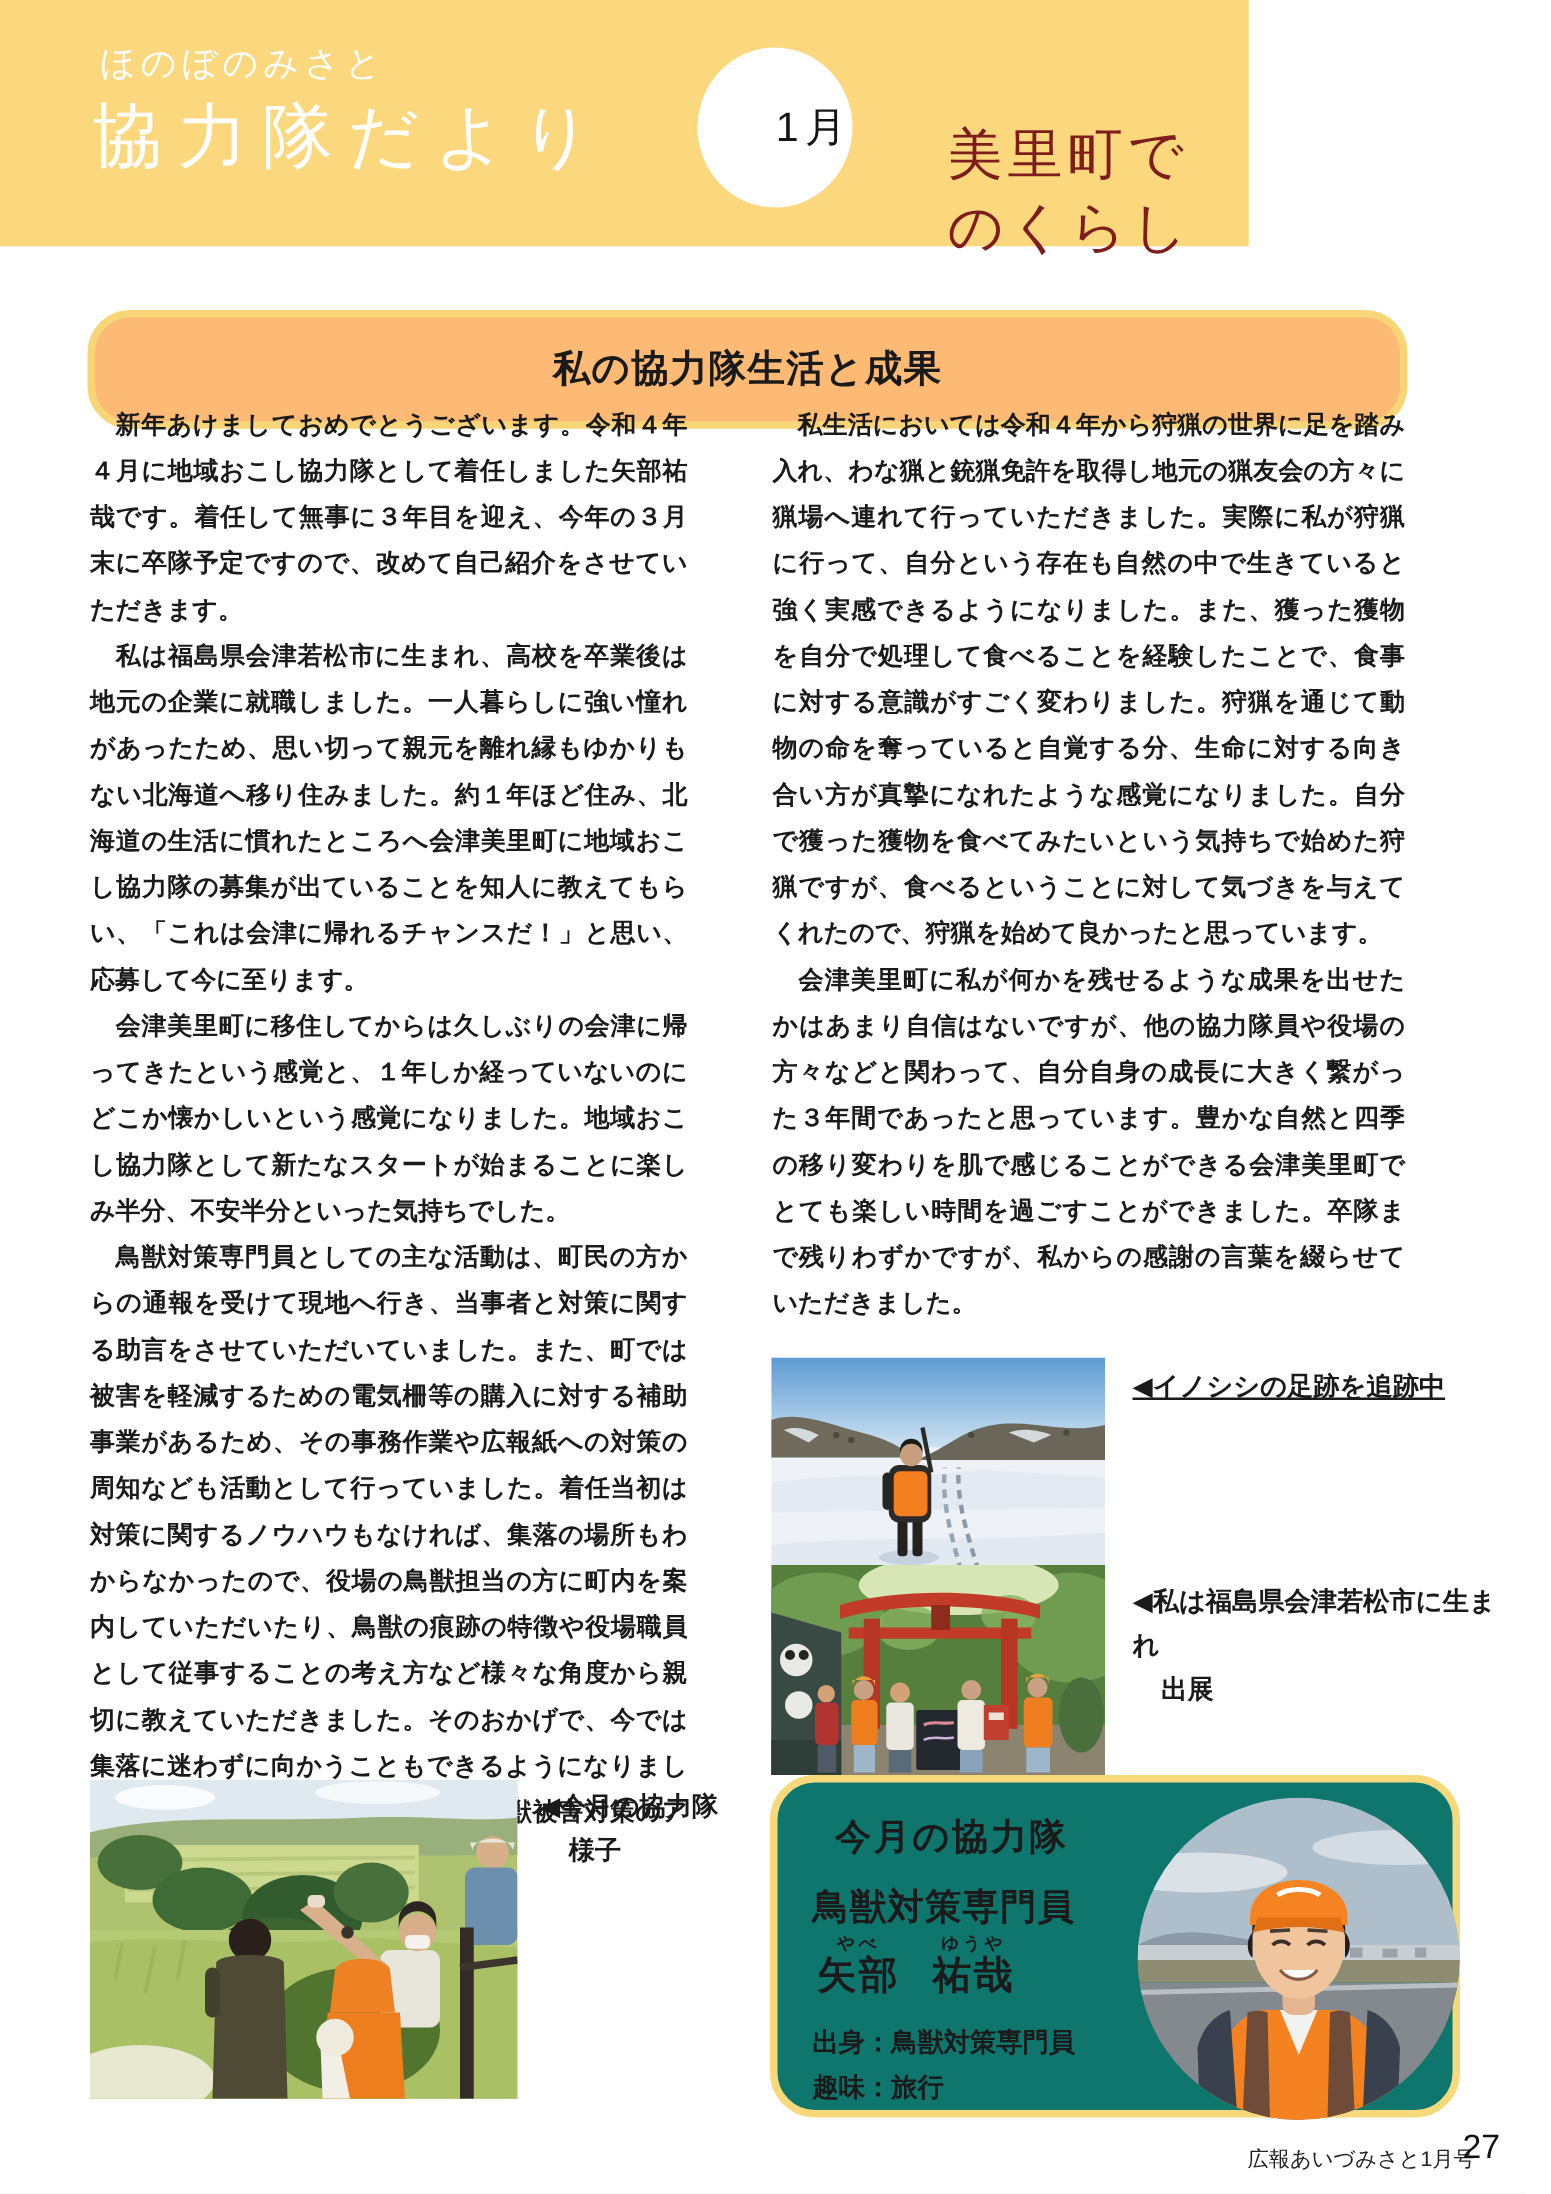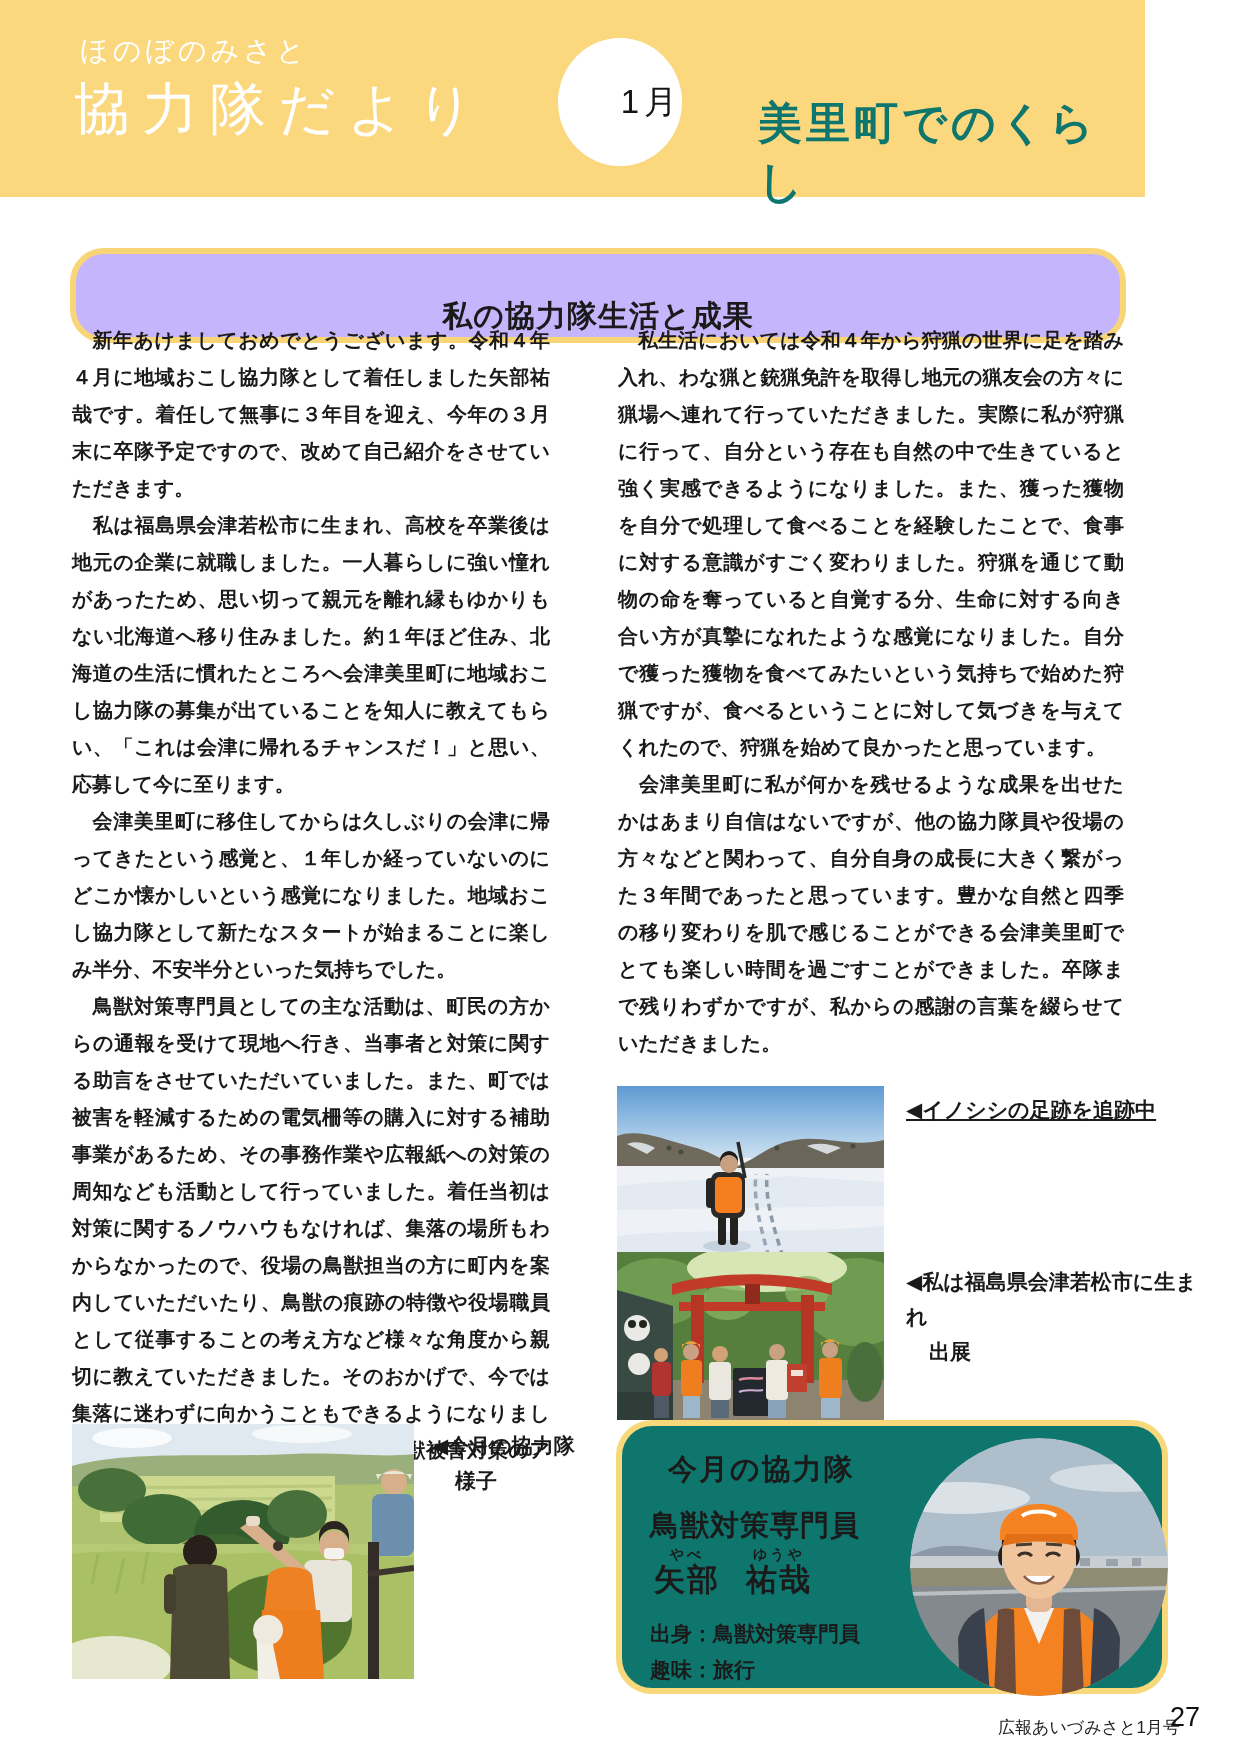--- a/index.html
+++ b/index.html
@@ -2,33 +2,33 @@
 <html lang="ja"><head>
 <meta charset="utf-8">
 <style>
   html,body{margin:0;padding:0;background:#e9e9e9;}
   .page{
     position:relative;width:1241px;height:1755px;margin:0 auto;
     background:#ffffff;overflow:hidden;
     font-family:"Liberation Sans","DejaVu Sans",sans-serif;color:#1a1a1a;
   }
   
-  .header{position:absolute;left:0;top:0;width:1145px;height:197px;background:#fbd87e;}
+  .header{position:absolute;left:0;top:0;width:999px;height:197px;background:#fbd87e;}
   .hdr-sub{position:absolute;left:80px;top:32px;font-size:28px;color:#ffffff;letter-spacing:4px;font-weight:500;}
   .hdr-title{position:absolute;left:74px;top:72px;font-size:56px;color:#ffffff;letter-spacing:12px;font-weight:500;}
   .month-badge{
     position:absolute;left:558px;top:38px;width:124px;height:128px;background:#ffffff;border-radius:50%;
     display:flex;align-items:center;justify-content:flex-end;font-size:33px;color:#141414;letter-spacing:5px;font-weight:500;
   }
-  .hdr-right{position:absolute;left:758px;top:94px;font-size:44px;color:#0f766e;letter-spacing:4px;font-weight:700;}
+  .hdr-right{position:absolute;left:758px;top:94px;font-size:44px;color:#7f1d1d;letter-spacing:4px;font-weight:400;}
   
   .heading-box{
     position:absolute;left:70px;top:248px;width:1056px;height:95px;box-sizing:border-box;
-    border:6px solid #f8d678;border-radius:34px;background:#c4b5fd;
-    display:flex;align-items:flex-end;justify-content:center;
+    border:6px solid #f8d678;border-radius:34px;background:#fdba74;
+    display:flex;align-items:center;justify-content:center;
   }
   .heading-text{font-size:30px;font-weight:600;letter-spacing:1px;}
   
   .col{position:absolute;top:322px;text-align:justify;font-size:20px;line-height:37px;font-weight:600;letter-spacing:0;}
   .col p{margin:0;}
   .col-left{left:72px;width:478px;}
   .col-right{left:618px;width:506px;}
   
   .photo{position:absolute;display:block;}
   .photo svg{display:block;}

